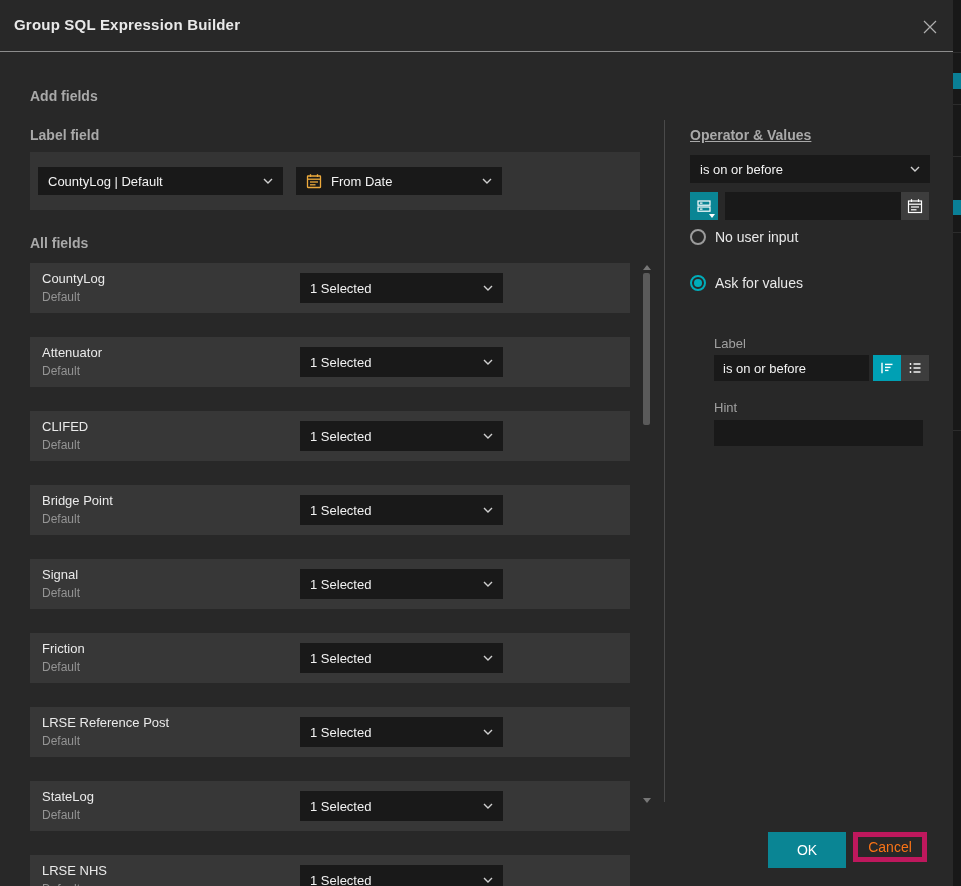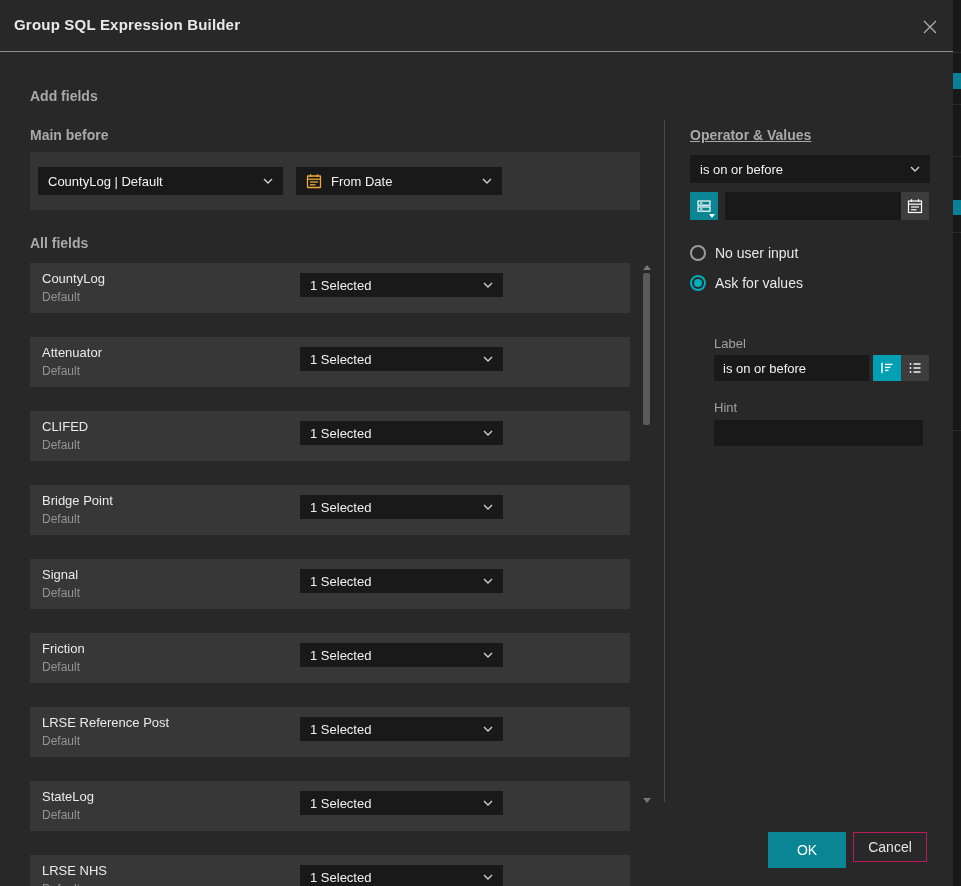--- a/index.html
+++ b/index.html
@@ -26,21 +26,21 @@
   
   .main-field-box { position:absolute; left:30px; top:152px; width:610px; height:58px; background:#343434; }
   .mf-select-1 { position:absolute; left:8px; top:15px; width:245px; height:28px; }
   .mf-select-2 { position:absolute; left:266px; top:15px; width:206px; height:28px; }
 
   
   .list { position:absolute; left:30px; top:263px; width:600px; }
   .row { position:relative; height:50px; background:#373737; margin-bottom:24px; }
   .row-name { position:absolute; left:12px; top:8px; font-size:13px; color:#eaeaea; }
   .row-sub { position:absolute; left:12px; top:27px; font-size:12px; color:#949494; }
-  .row-select { position:absolute; left:270px; top:10px; width:203px; height:24px; }
+  .row-select { position:absolute; left:270px; top:10px; width:203px; height:30px; }
 
   
   .scrollbar { position:absolute; left:642px; top:263px; width:10px; height:542px; }
   .sb-arrow-up, .sb-arrow-down { position:absolute; left:1px; width:0; height:0; border-left:4px solid transparent; border-right:4px solid transparent; }
   .sb-arrow-up { top:2px; border-bottom:5px solid #777; }
   .sb-arrow-down { bottom:2px; border-top:5px solid #777; }
   .sb-thumb { position:absolute; left:1px; top:10px; width:7px; height:152px; background:#5a5a5a; border-radius:2px; }
 
   
   .panel-divider { position:absolute; left:664px; top:120px; width:1px; height:682px; background:#4a4a4a; }
@@ -62,40 +62,40 @@
   .choose-style-btn { position:absolute; left:714px; top:304px; width:214px; height:26px; background:#0a8594; color:#ffffff; font-size:13px; display:flex; align-items:center; justify-content:center; cursor:pointer; border:none; font-family:"Liberation Sans", sans-serif; }
   .caption { position:absolute; font-size:13px; color:#a0a0a0; }
   .label-input { position:absolute; left:714px; top:355px; width:155px; height:26px; }
   .icon-btn { position:absolute; top:355px; width:28px; height:26px; display:flex; align-items:center; justify-content:center; cursor:pointer; }
   .icon-btn.active { background:#00a0b4; }
   .icon-btn.inactive { background:#3d3d3d; }
   .hint-input { position:absolute; left:714px; top:420px; width:209px; height:26px; }
 
   
   .ok-btn { position:absolute; left:768px; top:832px; width:78px; height:36px; background:#0a8594; border:none; color:#fff; font-size:14px; cursor:pointer; font-family:"Liberation Sans", sans-serif; }
-  .cancel-btn { position:absolute; left:853px; top:832px; width:74px; height:30px; background:transparent; border:1px solid #be185d; color:#e5e5e5; font-size:14px; cursor:pointer; font-family:"Liberation Sans", sans-serif; }
+  .cancel-btn { position:absolute; left:853px; top:832px; width:74px; height:30px; background:transparent; border:5px solid #be185d; color:#f97316; font-size:14px; cursor:pointer; font-family:"Liberation Sans", sans-serif; }
 
   svg { display:block; }
 </style>
 </head>
 <body>
 
 <div class="dialog">
 
   <div class="titlebar">
     <div class="title">Group SQL Expression Builder</div>
     <div class="close-btn">
       <svg width="18" height="18" viewBox="0 0 18 18">
         <path d="M3 3 L15 15 M15 3 L3 15" stroke="#aeaeae" stroke-width="1.2" fill="none"></path>
       </svg>
     </div>
   </div>
 
   <div class="heading" style="left:30px; top:88px;">Add fields</div>
-  <div class="heading" style="left:30px; top:127px;">Main before</div>
+  <div class="heading" style="left:30px; top:127px;">Label field</div>
   <div class="heading" style="left:30px; top:235px;">All fields</div>
 
   <div class="main-field-box">
     <div class="select mf-select-1">
       <span class="sel-left">
           <span>CountyLog | Default</span>
         </span>
       <svg width="10" height="6" viewBox="0 0 10 6">
           <path d="M1 1l4 4 4-4" stroke="#cfcfcf" stroke-width="1.4" fill="none"></path>
         </svg>
@@ -250,21 +250,21 @@
     <svg width="16" height="16" viewBox="0 0 16 16" fill="none" stroke="#ffffff" stroke-width="1.2">
       <rect x="1.5" y="3" width="13" height="11.5"></rect>
       <line x1="1.5" y1="6.2" x2="14.5" y2="6.2"></line>
       <line x1="4.5" y1="1.2" x2="4.5" y2="4"></line>
       <line x1="11.5" y1="1.2" x2="11.5" y2="4"></line>
       <line x1="4" y1="9" x2="12" y2="9"></line>
       <line x1="4" y1="11.8" x2="9.5" y2="11.8"></line>
     </svg>
   </div>
 
-  <div class="radio-row" style="top:245px;">
+  <div class="radio-row" style="top:229px;">
     <span class="radio"></span>
     <span class="radio-label">No user input</span>
   </div>
   <div class="radio-row" style="top:275px;">
     <span class="radio checked"></span>
     <span class="radio-label">Ask for values</span>
   </div>
 
 
   <div class="caption" style="left:714px; top:336px;">Label</div>

